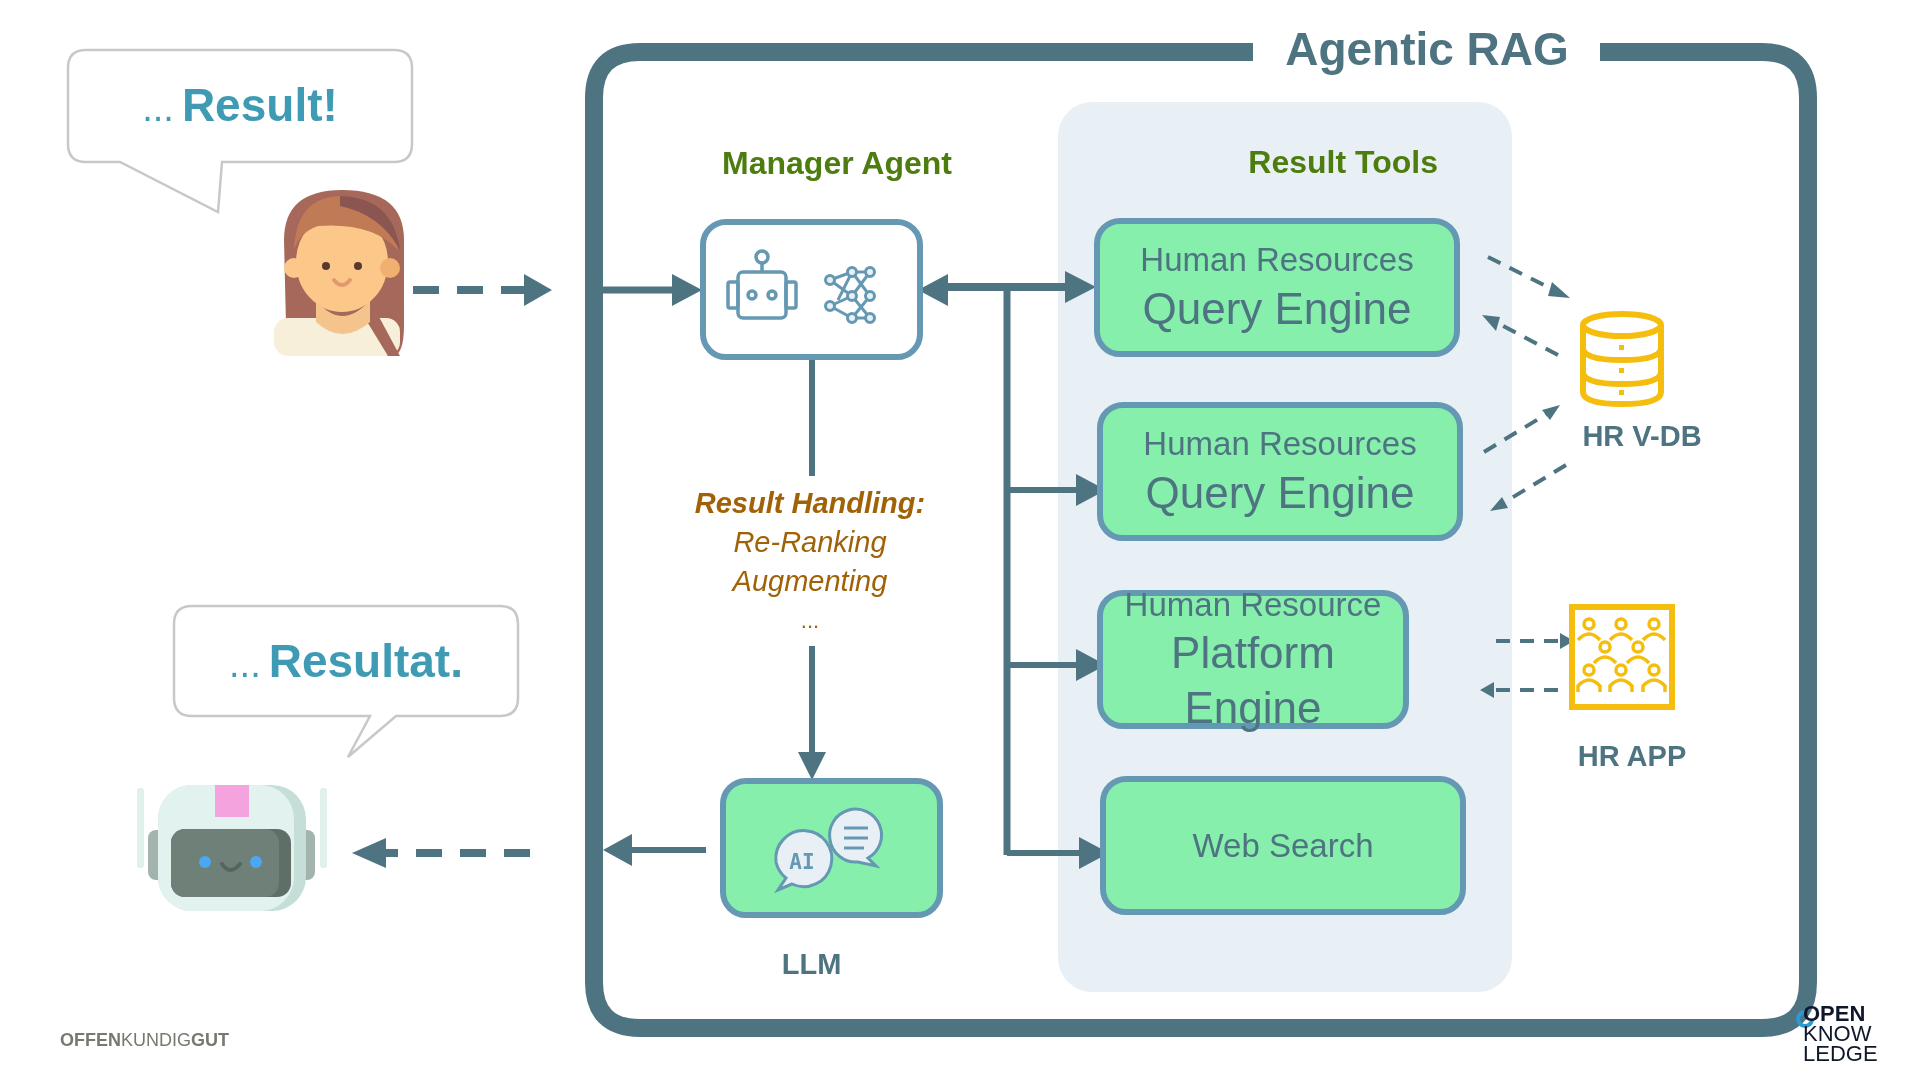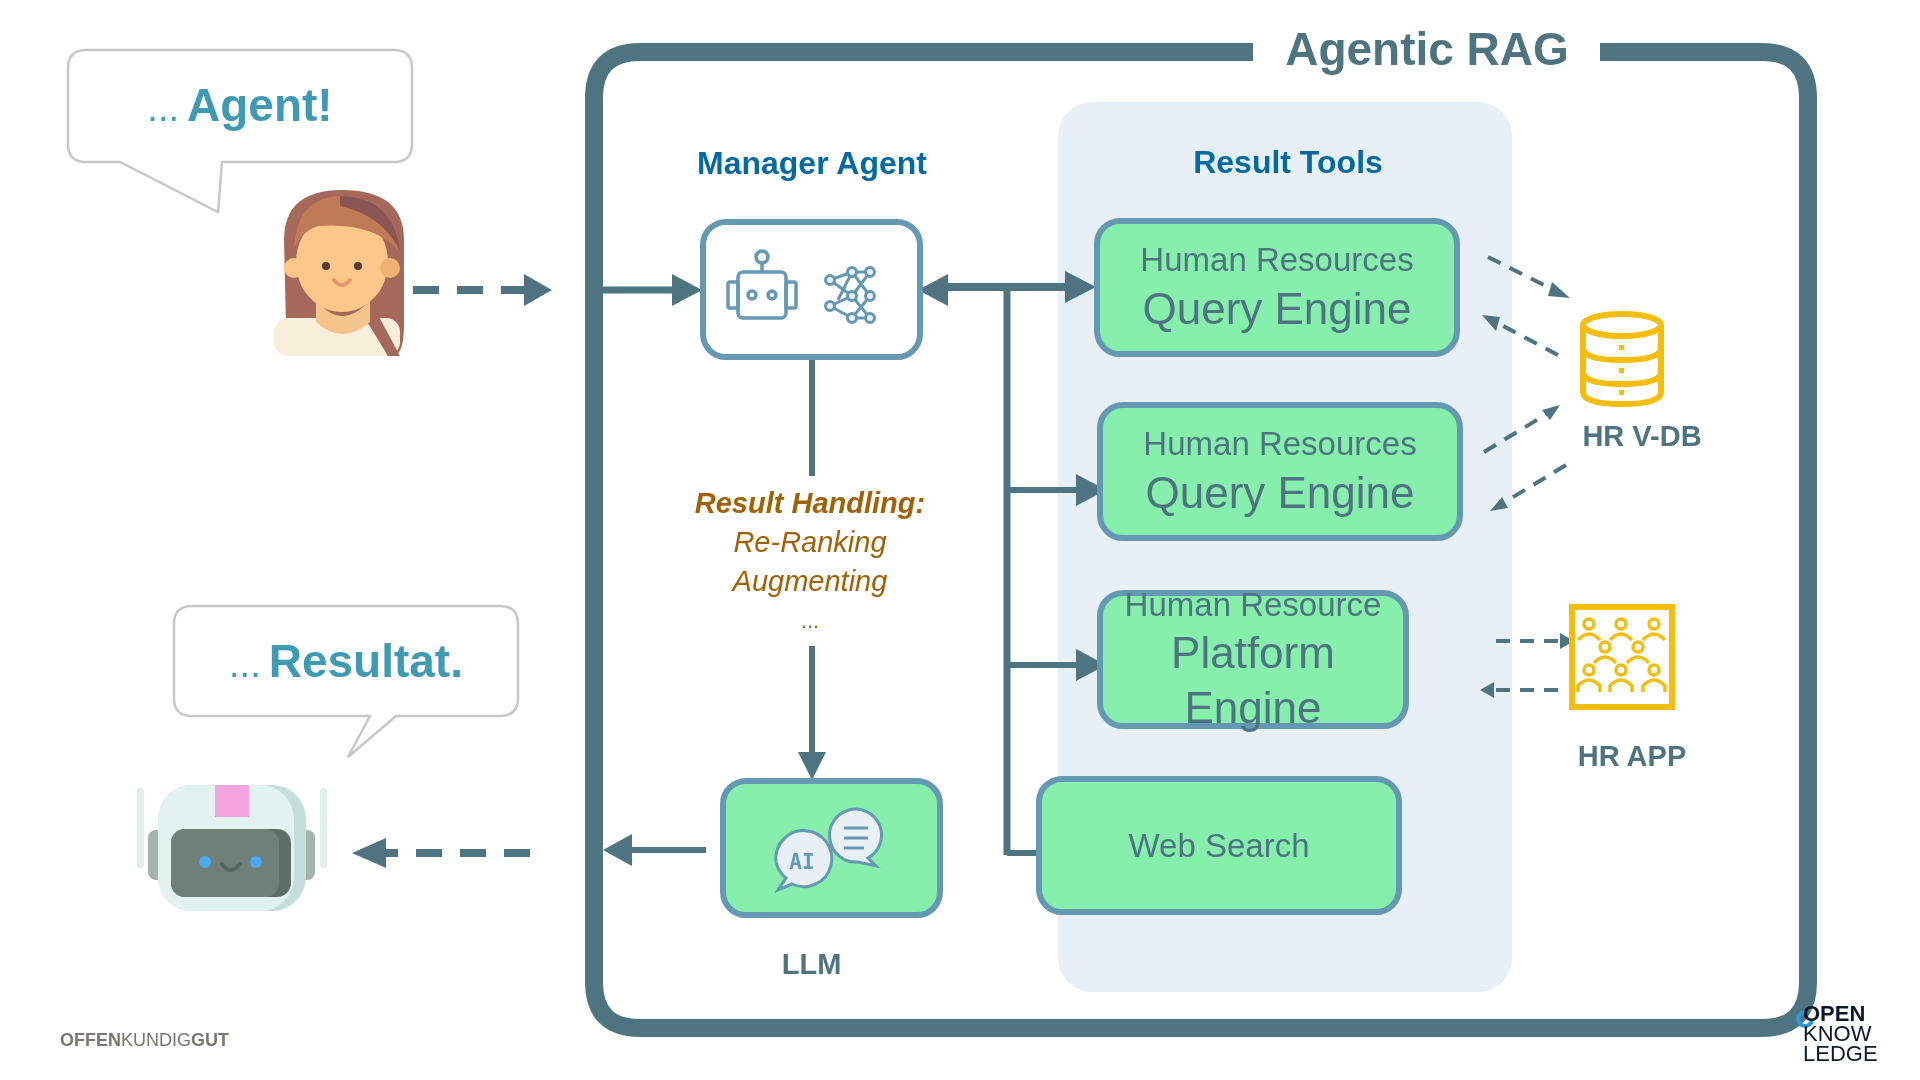--- a/index.html
+++ b/index.html
@@ -2,21 +2,21 @@
 <html><head>
 <meta charset="utf-8">
 <style>
   html, body { margin:0; padding:0; background:#ffffff; }
   body { width:1920px; height:1080px; position:relative; overflow:hidden; font-family:"Liberation Sans", "DejaVu Sans", sans-serif; color:#4e7482; }
   .abs { position:absolute; }
   svg.layer { position:absolute; left:0; top:0; width:1920px; height:1080px; }
   .bubble-text { font-weight:bold; color:#3f9bb4; font-size:46px; text-align:center; white-space:nowrap; }
   .bubble-text .dots { font-weight:normal; font-size:38px; margin-right:8px; }
   .frame-title { font-size:46px; font-weight:bold; color:#4e7482; text-align:center; white-space:nowrap; }
-  .section-title { font-size:32px; font-weight:bold; color:#0369a1; text-align:center; white-space:nowrap; }
+  .section-title { font-size:32px; font-weight:bold; color:#4d7c0f; text-align:right; white-space:nowrap; }
   .tools-panel { background:#e9f0f5; border-radius:34px; }
   .node { position:absolute; border:6px solid #6498b3; border-radius:26px; background:#86efac; box-sizing:border-box; display:flex; flex-direction:column; align-items:center; justify-content:center; text-align:center; }
   .node .l1 { font-size:33px; color:#4e7482; line-height:1.25; }
   .node .l2 { font-size:44px; color:#4e7482; font-weight:normal; line-height:1.25; }
   .caption { font-size:29px; font-weight:bold; color:#4e7482; text-align:center; white-space:nowrap; }
   .result-block { text-align:center; color:#a16207; font-style:italic; font-size:29px; line-height:39px; }
   .result-block .head { font-weight:bold; }
   .logo-okg { font-size:18px; color:#7a776e; letter-spacing:0px; white-space:nowrap; }
   .logo-okg b { font-weight:900; }
   .logo-ok { font-size:22px; color:#0f172a; line-height:20px; }
@@ -202,21 +202,21 @@
         <path d="M1643,692 L1643,686 Q1654,674 1665,686 L1665,692"></path>
     </g>
   </g>
 
   <path d="M1806,1012 A7,7 0 1 0 1812,1020" fill="none" stroke="#2a9ad6" stroke-width="4"></path>
 </svg>
 
 <div class="abs frame-title" style="left:1262px; top:22px; width:330px;">Agentic RAG</div>
 
 <div class="abs bubble-text" style="left:68px; top:78px; width:344px;">
-  <span class="dots">...</span><span>Agent!</span>
+  <span class="dots">...</span><span>Result!</span>
 </div>
 <div class="abs bubble-text" style="left:174px; top:634px; width:344px;">
   <span class="dots">...</span><span>Resultat.</span>
 </div>
 
 <div class="abs section-title" style="left:672px; top:145px; width:280px;">Manager Agent</div>
 <div class="abs section-title" style="left:1138px; top:144px; width:300px;">Result Tools</div>
 
 <div class="node" style="left:700px; top:219px; width:223px; height:141px; background:transparent;"></div>
 
@@ -246,21 +246,21 @@
   <div class="l2">Query Engine</div>
 </div>
 <div class="node" style="left:1097px; top:402px; width:366px; height:139px;">
   <div class="l1">Human Resources</div>
   <div class="l2">Query Engine</div>
 </div>
 <div class="node" style="left:1097px; top:590px; width:312px; height:139px;">
   <div class="l1">Human Resource</div>
   <div class="l2">Platform Engine</div>
 </div>
-<div class="node" style="left:1036px; top:776px; width:366px; height:139px;">
+<div class="node" style="left:1100px; top:776px; width:366px; height:139px;">
   <div class="l1">Web Search</div>
 </div>
 
 <div class="abs caption" style="left:1552px; top:420px; width:180px;">HR V-DB</div>
 <div class="abs caption" style="left:1542px; top:740px; width:180px;">HR APP</div>
 
 <div class="abs logo-okg" style="left:60px; top:1030px;">
   <b>OFFEN</b><span>KUNDIG</span><b>GUT</b>
 </div>
 <div class="abs logo-ok" style="left:1803px; top:1004px;">

